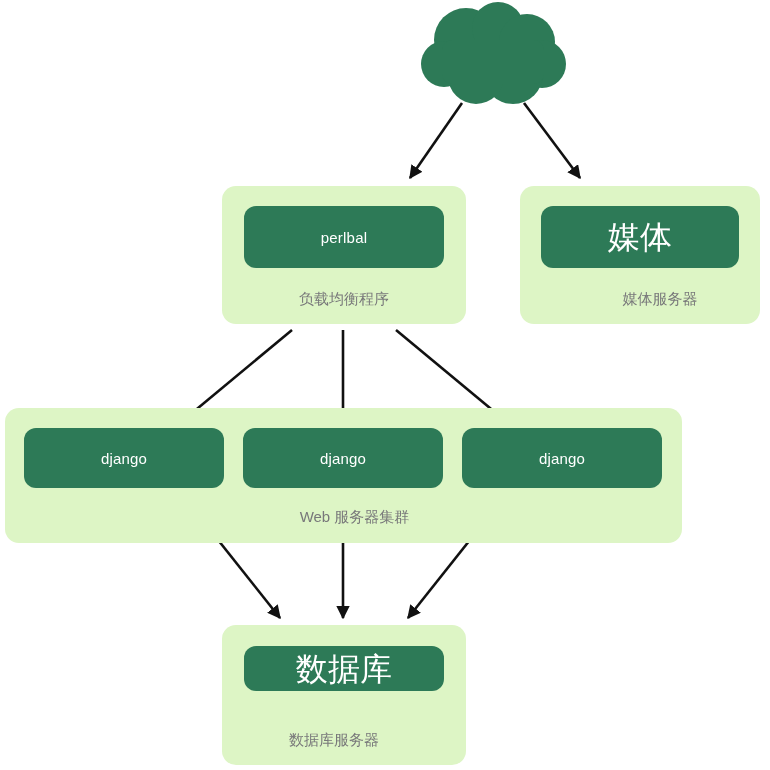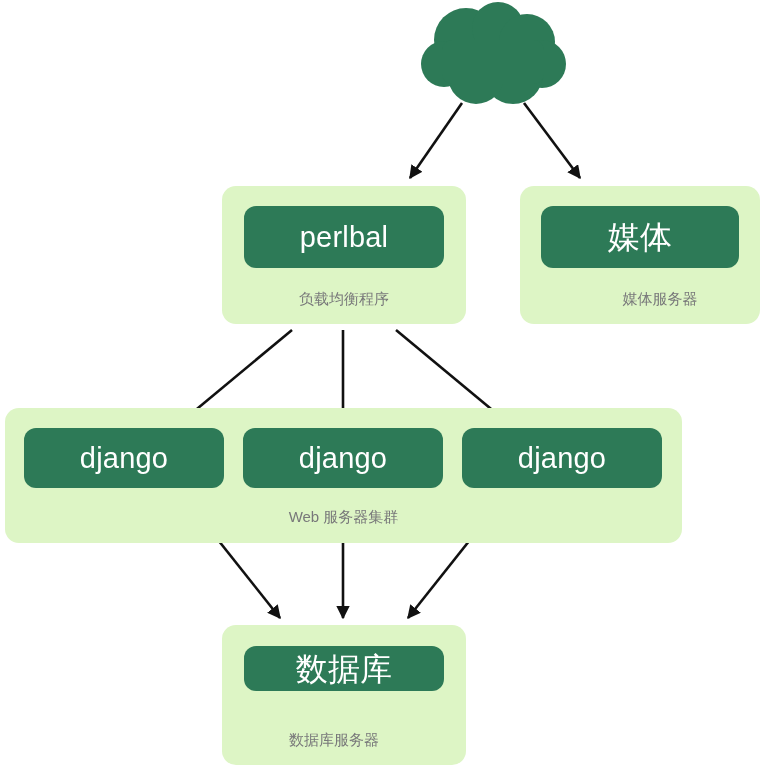--- a/index.html
+++ b/index.html
@@ -35,21 +35,21 @@
   }
   .node {
     position: absolute;
     background: #2d7a57;
     border-radius: 12px;
     box-sizing: border-box;
     display: flex;
     align-items: center;
     justify-content: center;
     color: #ffffff;
-    font-size: 29px;
+    font-size: 15px;
     line-height: 1;
     letter-spacing: 0.2px;
   }
   .node-cn {
     font-size: 32px;
   }
   .caption {
     position: absolute;
     text-align: center;
     color: #78787a;
@@ -69,21 +69,21 @@
   #cap-lb          { left: 220px; top: 291px; width: 248px; }
 
   #panel-media     { left: 520px; top: 186px; width: 240px; height: 138px; }
   #node-media      { left: 541px; top: 206px; width: 198px; height: 62px; }
   #cap-media       { left: 520px; top: 291px; width: 280px; }
 
   #panel-web       { left: 5px;   top: 408px; width: 677px; height: 135px; }
   #node-django-1   { left: 24px;  top: 428px; width: 200px; height: 60px; }
   #node-django-2   { left: 243px; top: 428px; width: 200px; height: 60px; }
   #node-django-3   { left: 462px; top: 428px; width: 200px; height: 60px; }
-  #cap-web         { left: 5px;   top: 509px; width: 677px; }
+  #cap-web         { left: 5px;   top: 509px; width: 677px; padding-left: 11px; }
 
   #panel-db        { left: 222px; top: 625px; width: 244px; height: 140px; }
   #node-db         { left: 244px; top: 646px; width: 200px; height: 45px; }
   #cap-db          { left: 222px; top: 732px; width: 224px; }
 </style>
 </head>
 <body>
 
 <div id="diagram">
 

